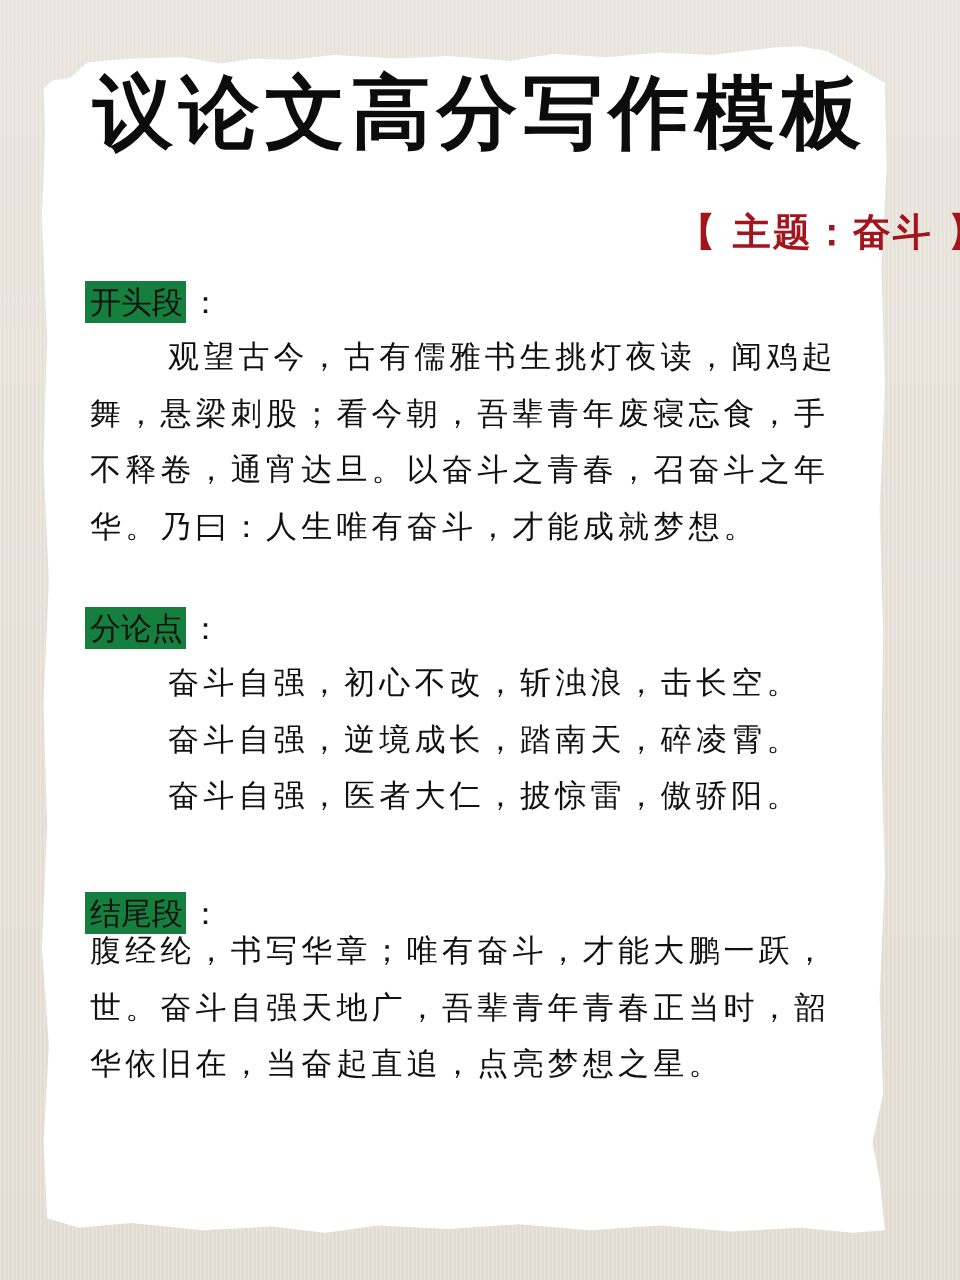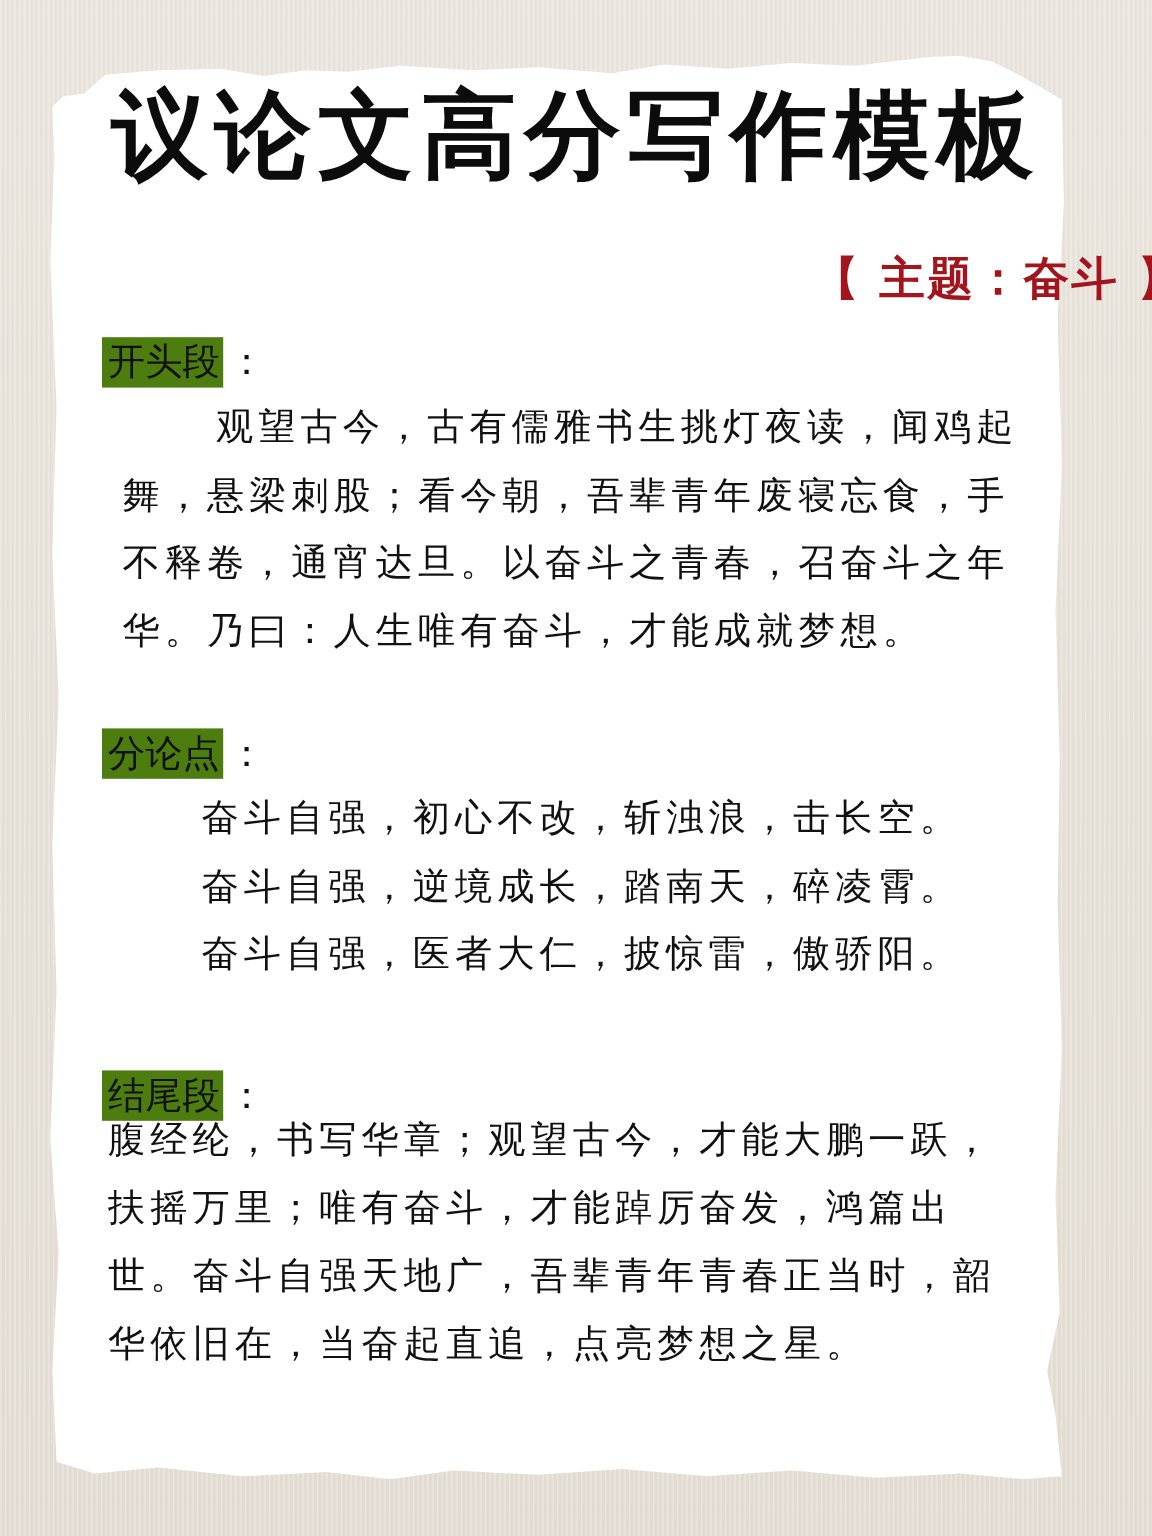--- a/index.html
+++ b/index.html
@@ -32,21 +32,21 @@
     line-height: 100px;
   }
   .subtitle {
     position: absolute; left: 0; top: 206px; width: 960px; text-align: right;
     font-size: 38px; line-height: 52px; color: #a3141c; font-weight: bold; letter-spacing: 2px; margin-left: 28px;
   }
   .section-label {
     position: absolute; left: 85px; font-size: 31px; line-height: 42px; color: #111;
   }
   .section-label .hl {
-    background: #4d7c0f; padding: 0 3px 0 5px; display: inline-block;
+    background: #15803d; padding: 0 3px 0 5px; display: inline-block;
   }
   .section-label .colon { margin-left: 4px; }
   .para {
     position: absolute; left: 90px; width: 790px;
     font-size: 31px; line-height: 56.5px; color: #111; letter-spacing: 4.2px;
   }
   .para .line { display: block; white-space: nowrap; }
   .indent { padding-left: 78px; }
 </style>
 </head>
@@ -56,39 +56,38 @@
 
 <div class="content">
 
   <h1 class="title" style="margin:0;">议论文高分写作模板</h1>
 
   <div class="subtitle">【 主题：奋斗 】</div>
 
   <div class="section-label" style="top:281px;">
     <span class="hl">开头段</span><span class="colon">：</span>
   </div>
-  <div class="para" style="top:328px;margin-left:12px;">
+  <div class="para" style="top:328px;">
     <span class="line indent">观望古今，古有儒雅书生挑灯夜读，闻鸡起</span>
     <span class="line">舞，悬梁刺股；看今朝，吾辈青年废寝忘食，手</span>
     <span class="line">不释卷，通宵达旦。以奋斗之青春，召奋斗之年</span>
     <span class="line">华。乃曰：人生唯有奋斗，才能成就梦想。</span>
   </div>
 
   <div class="section-label" style="top:607px;text-align:center;">
     <span class="hl">分论点</span><span class="colon">：</span>
   </div>
   <div class="para" style="top:654px;">
     <span class="line indent">奋斗自强，初心不改，斩浊浪，击长空。</span>
     <span class="line indent">奋斗自强，逆境成长，踏南天，碎凌霄。</span>
     <span class="line indent">奋斗自强，医者大仁，披惊雷，傲骄阳。</span>
   </div>
 
   <div class="section-label" style="top:876px;margin-top:16px;">
     <span class="hl">结尾段</span><span class="colon">：</span>
   </div>
   <div class="para" style="top:922px;">
-    <span class="line">腹经纶，书写华章；观望古今，才能大鹏一跃，</span>
-    <span class="line">扶摇万里；唯有奋斗，才能踔厉奋发，鸿篇出</span>
+    <span class="line">腹经纶，书写华章；唯有奋斗，才能大鹏一跃，</span>
     <span class="line">世。奋斗自强天地广，吾辈青年青春正当时，韶</span>
     <span class="line">华依旧在，当奋起直追，点亮梦想之星。</span>
   </div>
 
 </div>
 
 </body></html>

